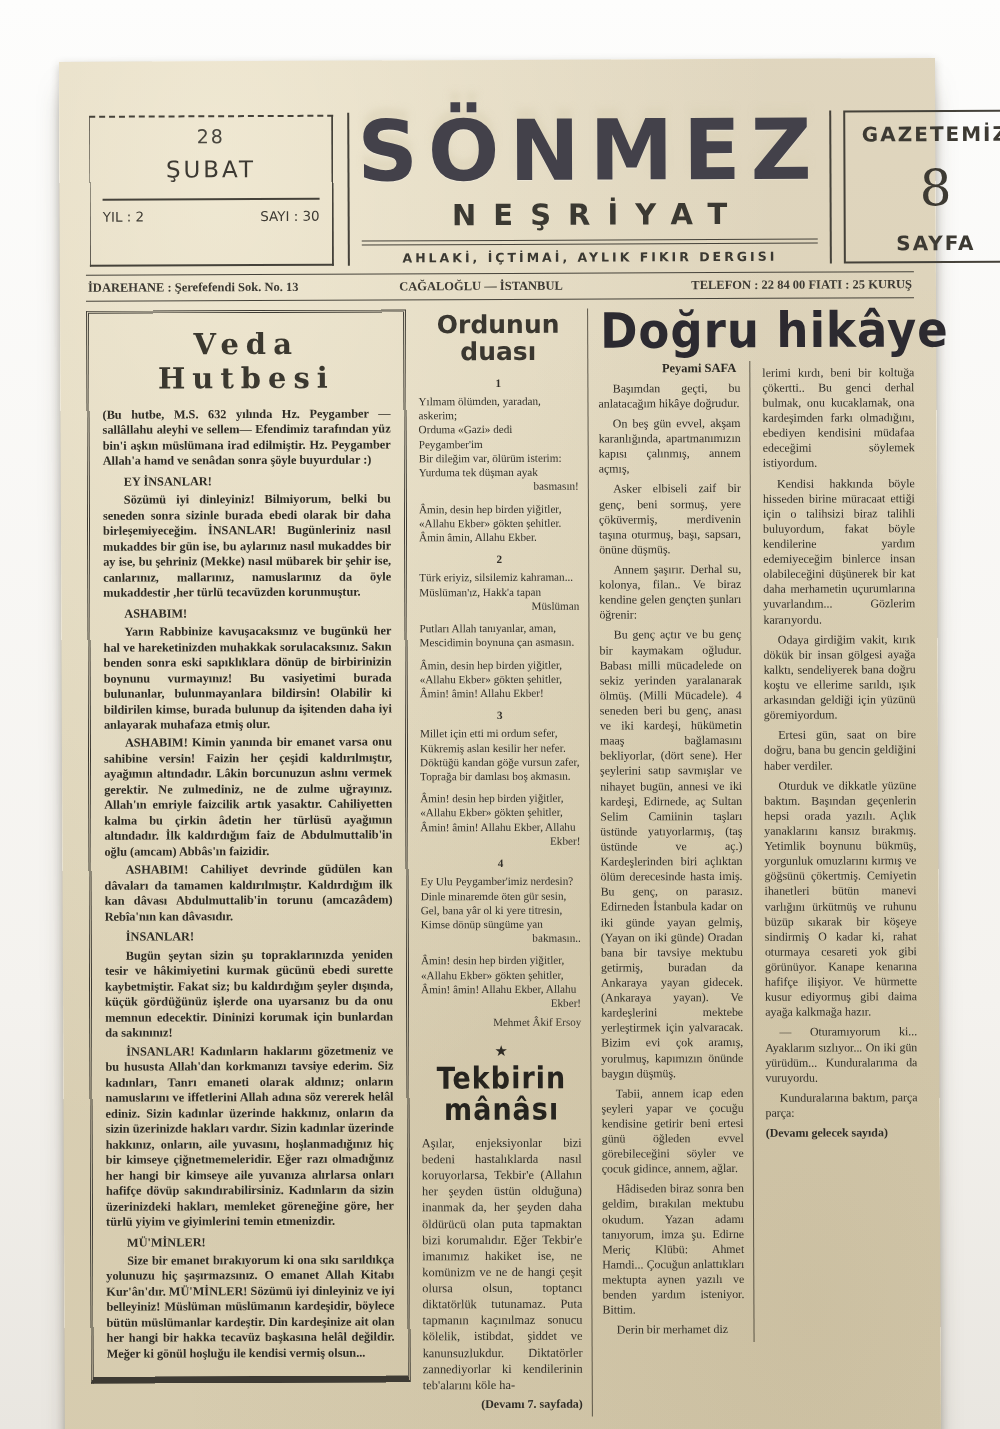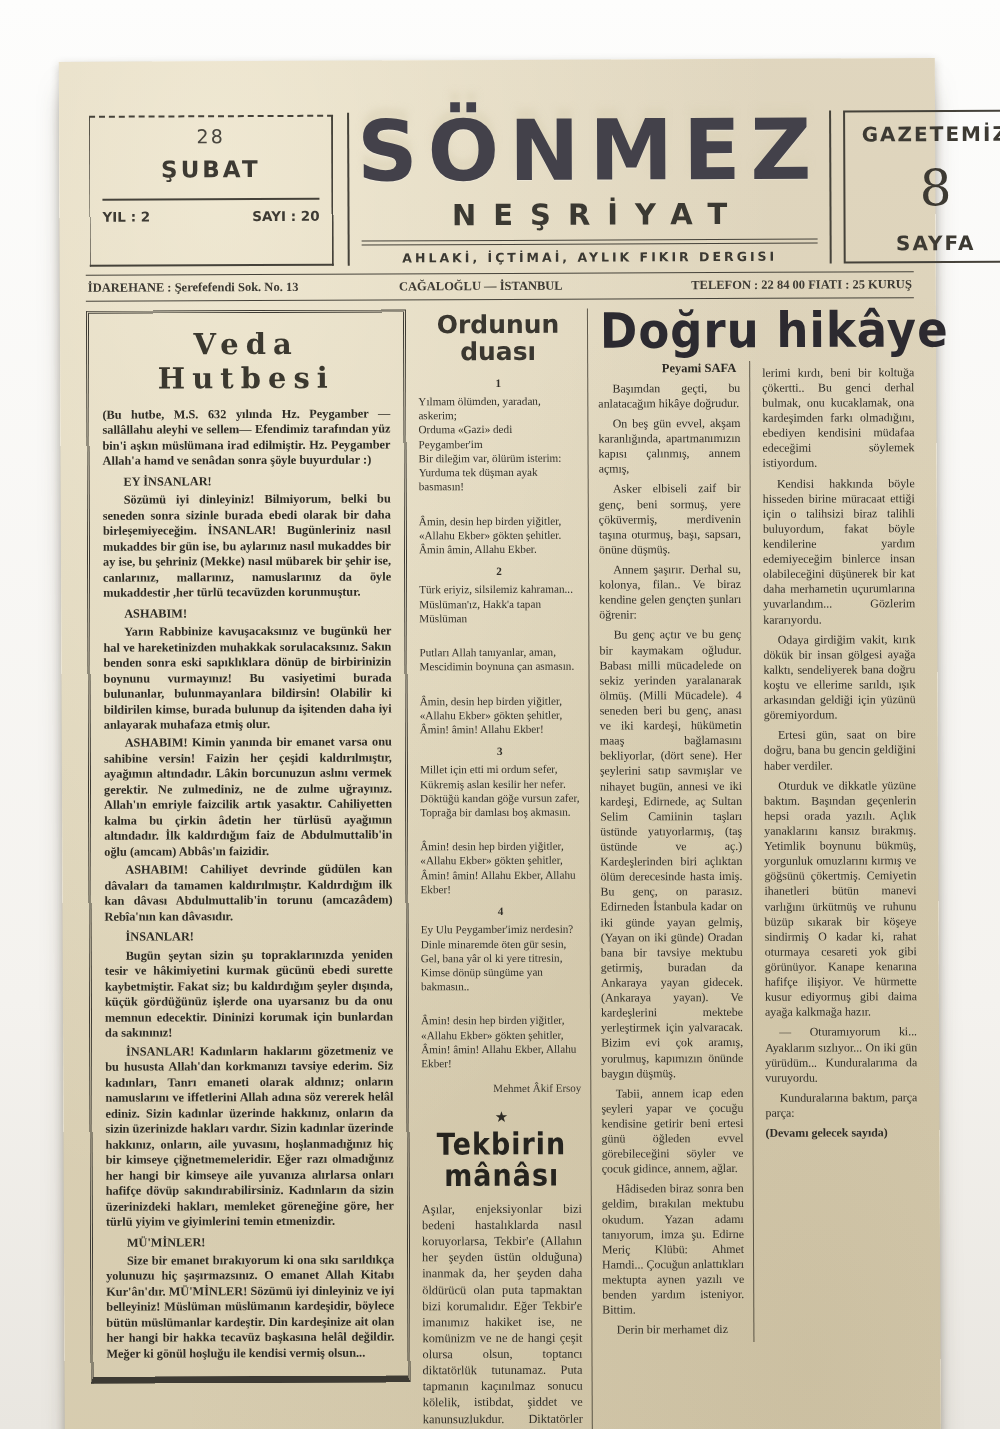--- a/index.html
+++ b/index.html
@@ -22,23 +22,23 @@
     padding:52px 22px 28px 26px;
   }
   
   .hdr{display:grid;grid-template-columns:262px 1fr 196px;align-items:stretch;}
   .hdr-left{
     border:2px solid #45423a;border-left-width:1px;border-style:dashed solid solid solid;
     margin:2px 14px 0 4px;padding:8px 10px 4px;text-align:center;
     display:flex;flex-direction:column;justify-content:flex-start;
   }
   .d-day{font-family:"DejaVu Sans",sans-serif;font-size:19px;letter-spacing:2px;color:#4a473f;}
-  .d-month,.d-week{font-family:"DejaVu Sans",sans-serif;font-weight:bold;font-size:23px;letter-spacing:3px;color:#3d3a33;margin-top:9px;}
+  .d-month,.d-week{font-family:"DejaVu Sans",sans-serif;font-weight:normal;font-size:23px;letter-spacing:3px;color:#3d3a33;margin-top:9px;}
   .d-rule{border-top:2px solid #45423a;margin:16px 2px 6px;}
-  .d-meta{display:flex;justify-content:space-between;font-family:"DejaVu Sans",sans-serif;font-weight:bold;font-size:13.5px;color:#3d3a33;padding:2px 2px 0;}
+  .d-meta{display:flex;justify-content:space-between;font-family:"DejaVu Sans",sans-serif;font-weight:normal;font-size:13.5px;color:#3d3a33;padding:2px 2px 0;}
   .hdr-center{text-align:center;border-left:2px solid #45423a;border-right:2px solid #45423a;padding:0 8px;}
   .m-title{
     font-family:"DejaVu Sans",sans-serif;font-weight:bold;font-size:84px;line-height:.95;
     letter-spacing:10px;color:#43414a;
     text-shadow:0 1px 0 rgba(255,255,255,.25), 0 -10px 6px rgba(219,209,182,.55) ;
   }
   .m-sub{font-family:"DejaVu Sans",sans-serif;font-weight:bold;font-size:29px;letter-spacing:17px;color:#3b3932;margin-top:6px;text-indent:17px;}
   .m-rule{border-top:1.5px solid #45423a;border-bottom:1.5px solid #45423a;height:3px;margin:8px 4px 5px;}
   .m-slogan{font-family:"DejaVu Sans",sans-serif;font-weight:bold;font-size:12.5px;letter-spacing:3px;color:#3b3932;}
   .hdr-right{
@@ -73,23 +73,23 @@
   .vp.noindent{text-indent:0;}
   .vp.sub{text-align:left;margin-top:5px;}
   
   .col2{border-right:1px solid rgba(62,57,46,.8);padding:0 9px 0 2px;}
   .dua-title{
     font-family:"DejaVu Sans",sans-serif;font-weight:bold;font-size:25px;line-height:1.1;
     text-align:center;color:#3a3730;margin:2px 0 10px;
   }
   .pl{font-family:"Liberation Serif",serif;font-size:11.2px;line-height:1.27;color:#33302a;}
   .pl.num{text-align:center;font-weight:bold;margin:8px 0 4px;}
-  .pl.right{text-align:left;}
-  .pl.gap{margin-top:20px;}
-  .pl.byline{text-align:right;font-size:11px;margin-top:12px;color:#3a362e;}
+  .pl.right{text-align:right;}
+  .pl.gap{margin-top:8px;}
+  .pl.byline{text-align:right;font-size:11px;margin-top:6px;color:#3a362e;}
   .star{text-align:center;font-size:15px;margin:12px 0 6px;color:#2e2b25;}
   .tekbir-title{
     font-family:"DejaVu Sans",sans-serif;font-weight:bold;font-size:27px;line-height:1.05;
     text-align:center;color:#26241f;transform:scaleY(1.12);letter-spacing:1px;margin:2px 0 12px;
   }
   .tp{font-family:"Liberation Serif",serif;font-size:12.4px;line-height:1.3;text-align:justify;color:#2f2c26;margin:4px 0;}
   .tp.cont{text-align:right;font-weight:bold;text-indent:0;font-size:12px;}
   
   .hikaye{min-width:0;}
   .hk-title{
@@ -110,21 +110,21 @@
 <div class="stage">
   <div class="page">
 
     <div class="hdr">
       <div class="hdr-left">
         <div class="d-day">28</div>
         <div class="d-month">ŞUBAT</div>
         <div class="d-rule"></div>
         <div class="d-meta">
           <span>YIL : 2</span>
-          <span>SAYI : 20</span>
+          <span>SAYI : 30</span>
         </div>
       </div>
       <div class="hdr-center">
         <div class="m-title">SÖNMEZ</div>
         <div class="m-sub">NEŞRİYAT</div>
         <div class="m-rule"></div>
         <div class="m-slogan">AHLAKİ, İÇTİMAİ, AYLIK FIKIR DERGISI</div>
       </div>
       <div class="hdr-right">
         <div class="p-top">GAZETEMİZ</div>

